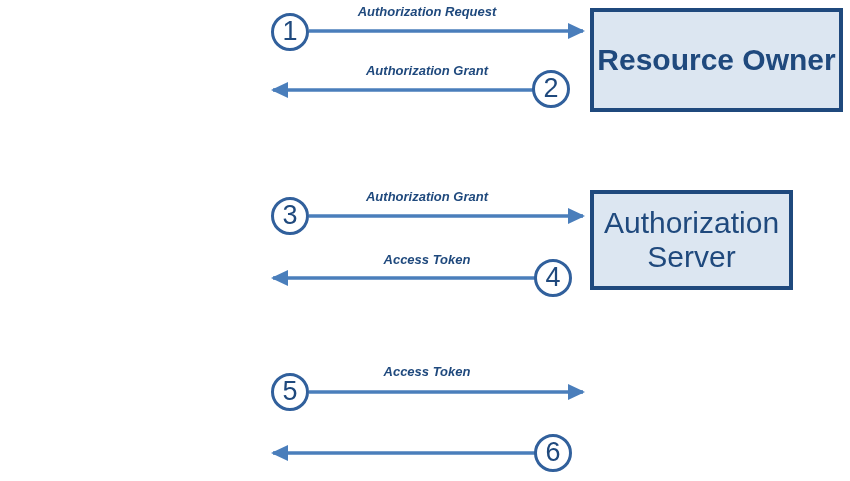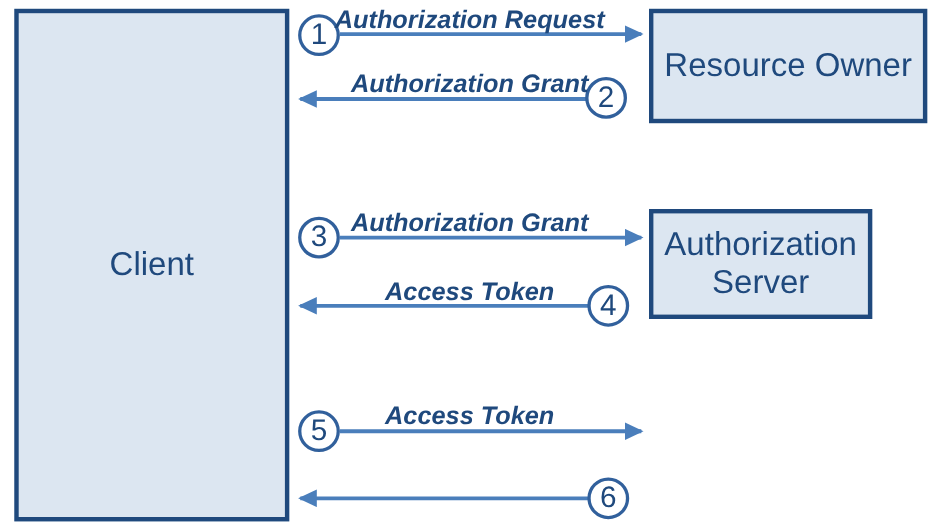--- a/index.html
+++ b/index.html
@@ -17,21 +17,21 @@
     border:4px solid #1f497d;
     display:flex;
     align-items:center;
     justify-content:center;
     text-align:center;
     color:#1f497d;
     font-size:30px;
     line-height:1.15;
   }
   .box-client{left:13px;top:8px;width:250px;height:466px;}
-  .box-resource-owner{left:590px;top:8px;width:253px;height:104px;}
+  .box-resource-owner{left:590px;top:8px;width:253px;height:104px;font-weight:bold;}
   .box-auth-server{left:590px;top:190px;width:203px;height:100px;padding:0 28px;}
   .box-resource-server{left:590px;top:370px;width:253px;height:102px;}
   .arrow-layer{position:absolute;left:0;top:0;width:850px;height:481px;}
   .num-circle{
     position:absolute;
     box-sizing:border-box;
     width:38px;height:38px;
     border:3px solid #31609c;
     border-radius:50%;
     background:#ffffff;
@@ -47,39 +47,36 @@
   .c4{left:534px;top:259px;}
   .c5{left:271px;top:373px;}
   .c6{left:534px;top:434px;}
   .flow-label{
     position:absolute;
     left:267px;
     width:320px;
     text-align:center;
     font-style:italic;
     font-weight:700;
-    font-size:23px;
+    font-size:13px;
     color:#1f497d;
     white-space:nowrap;
   }
   .l1{top:4px;}
   .l2{top:63px;}
   .l3{top:189px;}
   .l4{top:252px;}
   .l5{top:364px;}
   .l6{top:427px;}
 </style>
 </head>
 <body>
 
 <div id="stage">
 
-  <div class="box box-client">
-    <span>Client</span>
-  </div>
   <div class="box box-resource-owner">
     <span>Resource Owner</span>
   </div>
   <div class="box box-auth-server">
     <span>Authorization Server</span>
   </div>
 
   <svg class="arrow-layer" width="850" height="481" viewBox="0 0 850 481">
     <defs>
       <marker id="headR" markerUnits="userSpaceOnUse" markerWidth="20" markerHeight="18" refX="15" refY="8" orient="auto">

